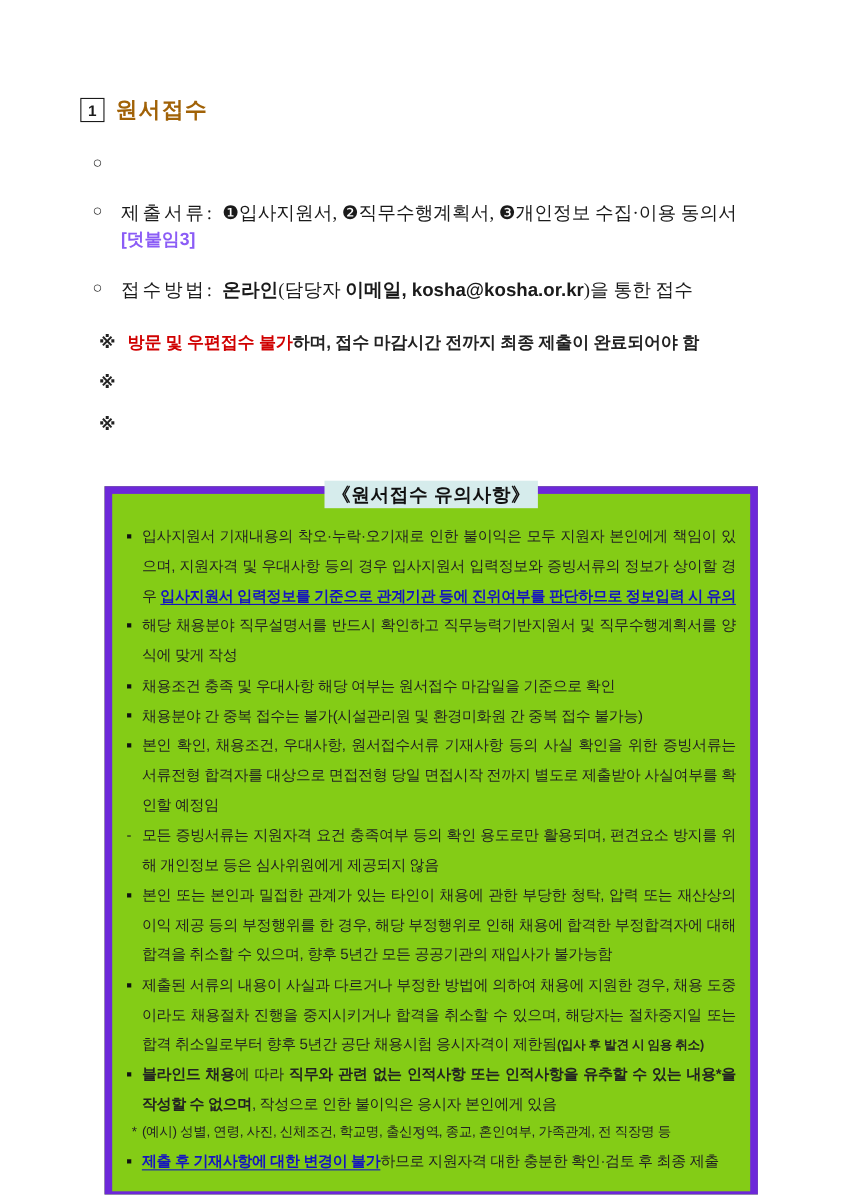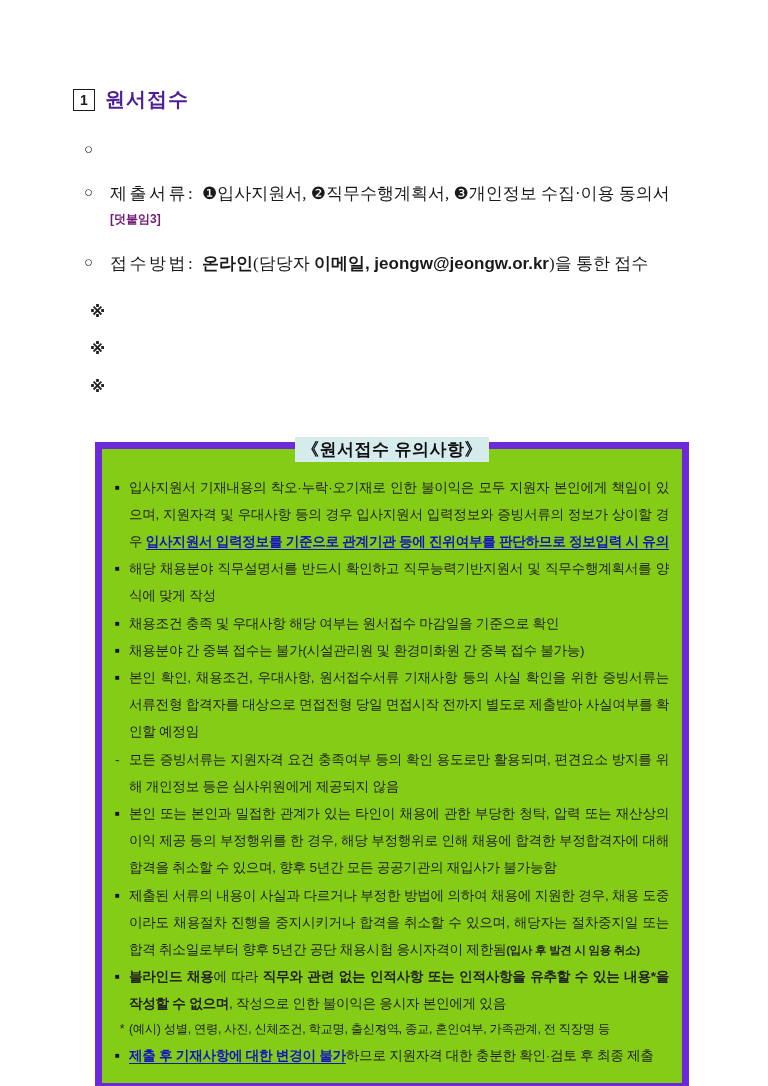--- a/index.html
+++ b/index.html
@@ -14,32 +14,32 @@
   
   .heading{display:flex;align-items:center;gap:10px;margin-bottom:26px;}
   .num-box{
     display:inline-flex;align-items:center;justify-content:center;
     width:20px;height:20px;border:1.5px solid #1a1a1a;
     font-family:"Liberation Sans","DejaVu Sans",sans-serif;
     font-size:14px;font-weight:700;line-height:1;
   }
   .heading-title{
     font-family:"Liberation Sans","DejaVu Sans",sans-serif;
-    font-size:20px;font-weight:800;letter-spacing:1px;color:#4c1d95;
+    font-size:20px;font-weight:800;letter-spacing:1px;color:#a16207;
   }
 
   
   .o-list{margin-left:11px;}
   .o-item{display:flex;margin-bottom:21px;font-size:17px;line-height:1.45;}
   .o-marker{width:26px;flex:0 0 26px;font-size:15px;color:#333;}
   .seg-lbl{letter-spacing:2.5px;}
   .seg-bu{font-weight:700;text-decoration:underline;text-underline-offset:3px;}
   .seg-gb{font-family:"Liberation Sans","DejaVu Sans",sans-serif;font-weight:700;}
   .seg-gb2{font-family:"Liberation Sans","DejaVu Sans",sans-serif;font-weight:700;}
-  .seg-att{color:#701a75;font-weight:800;font-size:12px;
+  .seg-att{color:#8b5cf6;font-weight:800;font-size:16px;
     font-family:"Liberation Sans","DejaVu Sans",sans-serif;}
 
   
   .note-list{margin-left:17px;margin-top:24px;font-family:"Liberation Sans","DejaVu Sans",sans-serif;}
   .note-item{display:flex;margin-bottom:16px;font-size:15.5px;font-weight:600;line-height:1.4;letter-spacing:-0.2px;color:#222;}
   .note-marker{width:26px;flex:0 0 26px;font-weight:600;}
   .seg-rb{color:#d00000;font-weight:800;}
   .seg-b{font-weight:800;}
   .seg-u{text-decoration:underline;text-underline-offset:3px;}
 
@@ -91,28 +91,29 @@
         <span class="o-marker">○</span>
       </div>
 
       <div class="o-item">
         <span class="o-marker">○</span>
         <span class="o-text"><span class="seg-lbl">제출서류: </span><span class="seg-n">❶입사지원서, ❷직무수행계획서, ❸개인정보 수집·이용 동의서 </span><span class="seg-att">[덧붙임3]</span></span>
       </div>
 
       <div class="o-item">
         <span class="o-marker">○</span>
-        <span class="o-text"><span class="seg-lbl">접수방법: </span><span class="seg-gb">온라인</span><span class="seg-n">(담당자 </span><span class="seg-gb2">이메일, jeongw@jeongw.or.kr</span><span class="seg-n">)을 통한 접수</span></span>
+        <span class="o-text"><span class="seg-lbl">접수방법: </span><span class="seg-gb">온라인</span><span class="seg-n">(담당자 </span><span class="seg-gb2">이메일, kosha@kosha.or.kr</span><span class="seg-n">)을 통한 접수</span></span>
       </div>
     </div>
 
   <div class="note-list">
 
       <div class="note-item">
         <span class="note-marker">※</span>
+        <span class="note-text"><span class="seg-rb">방문 및 우편접수 불가</span><span class="seg-b">하며, 접수 마감시간 전까지 최종 제출이 완료되어야 함</span></span>
       </div>
 
       <div class="note-item">
         <span class="note-marker">※</span>
       </div>
 
       <div class="note-item">
         <span class="note-marker">※</span>
       </div>
     </div>

